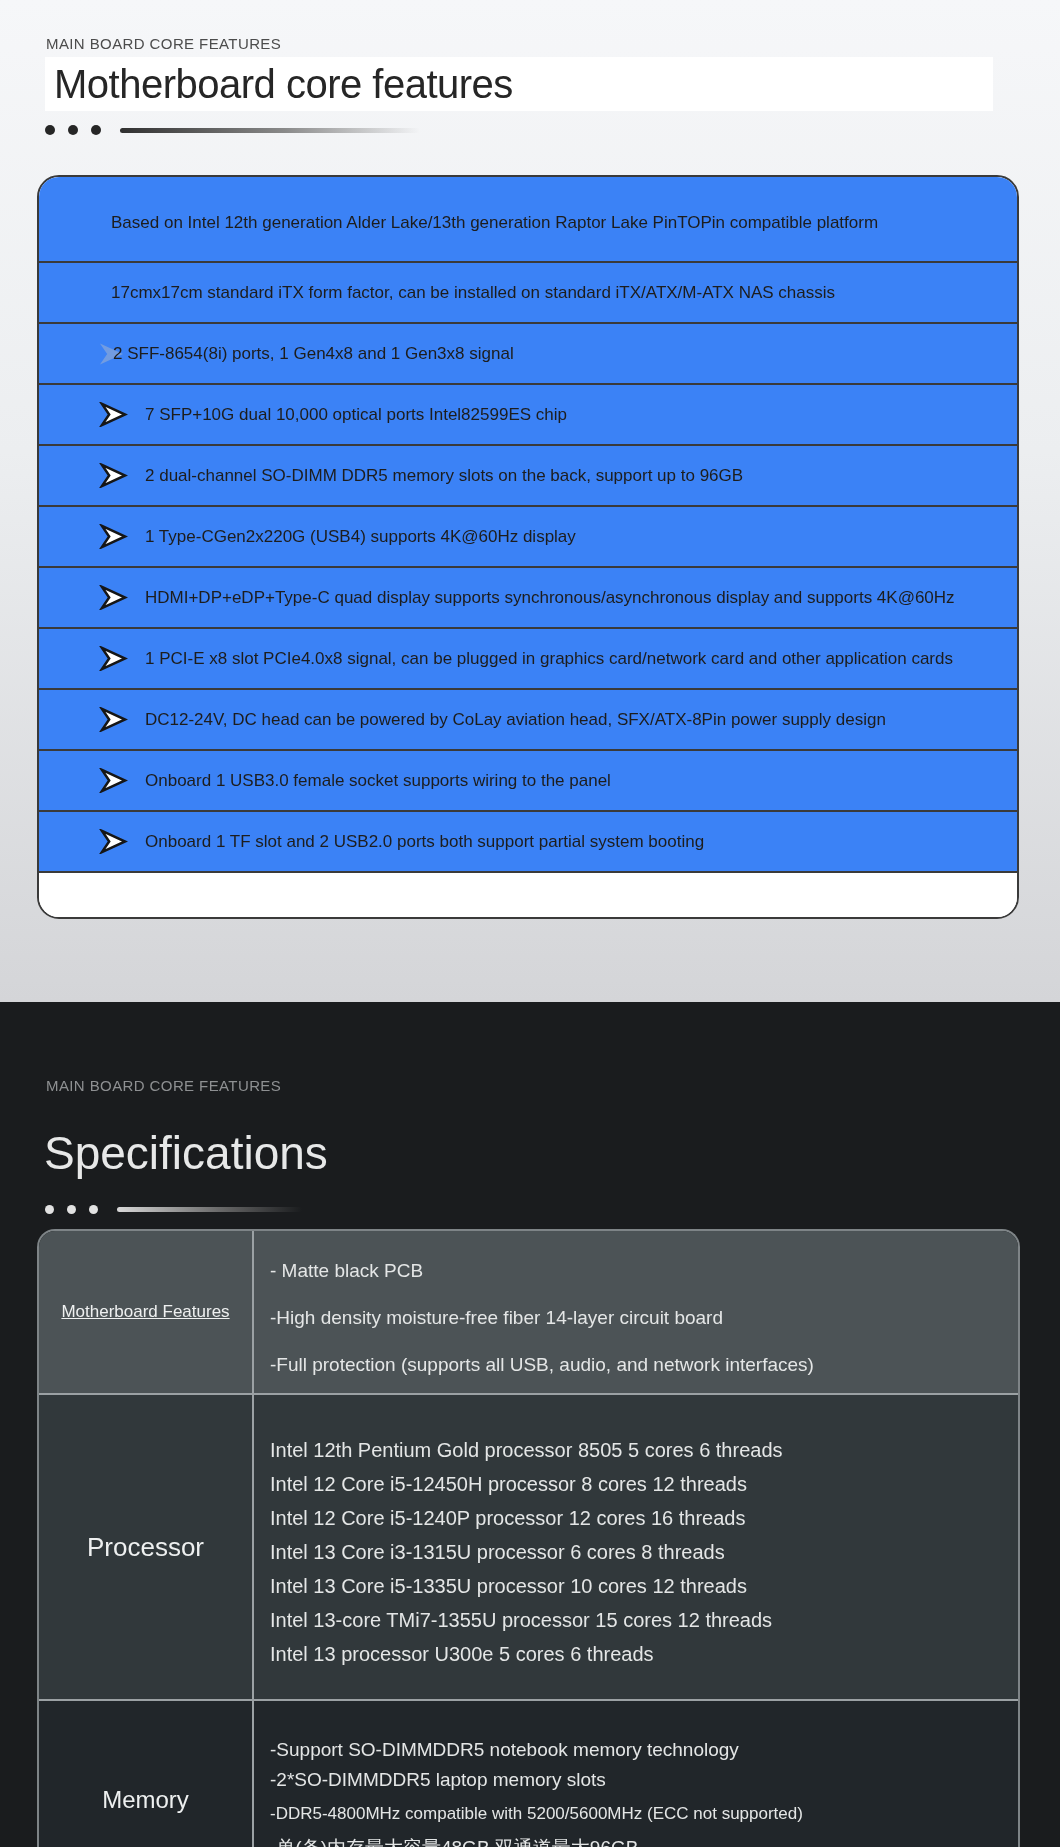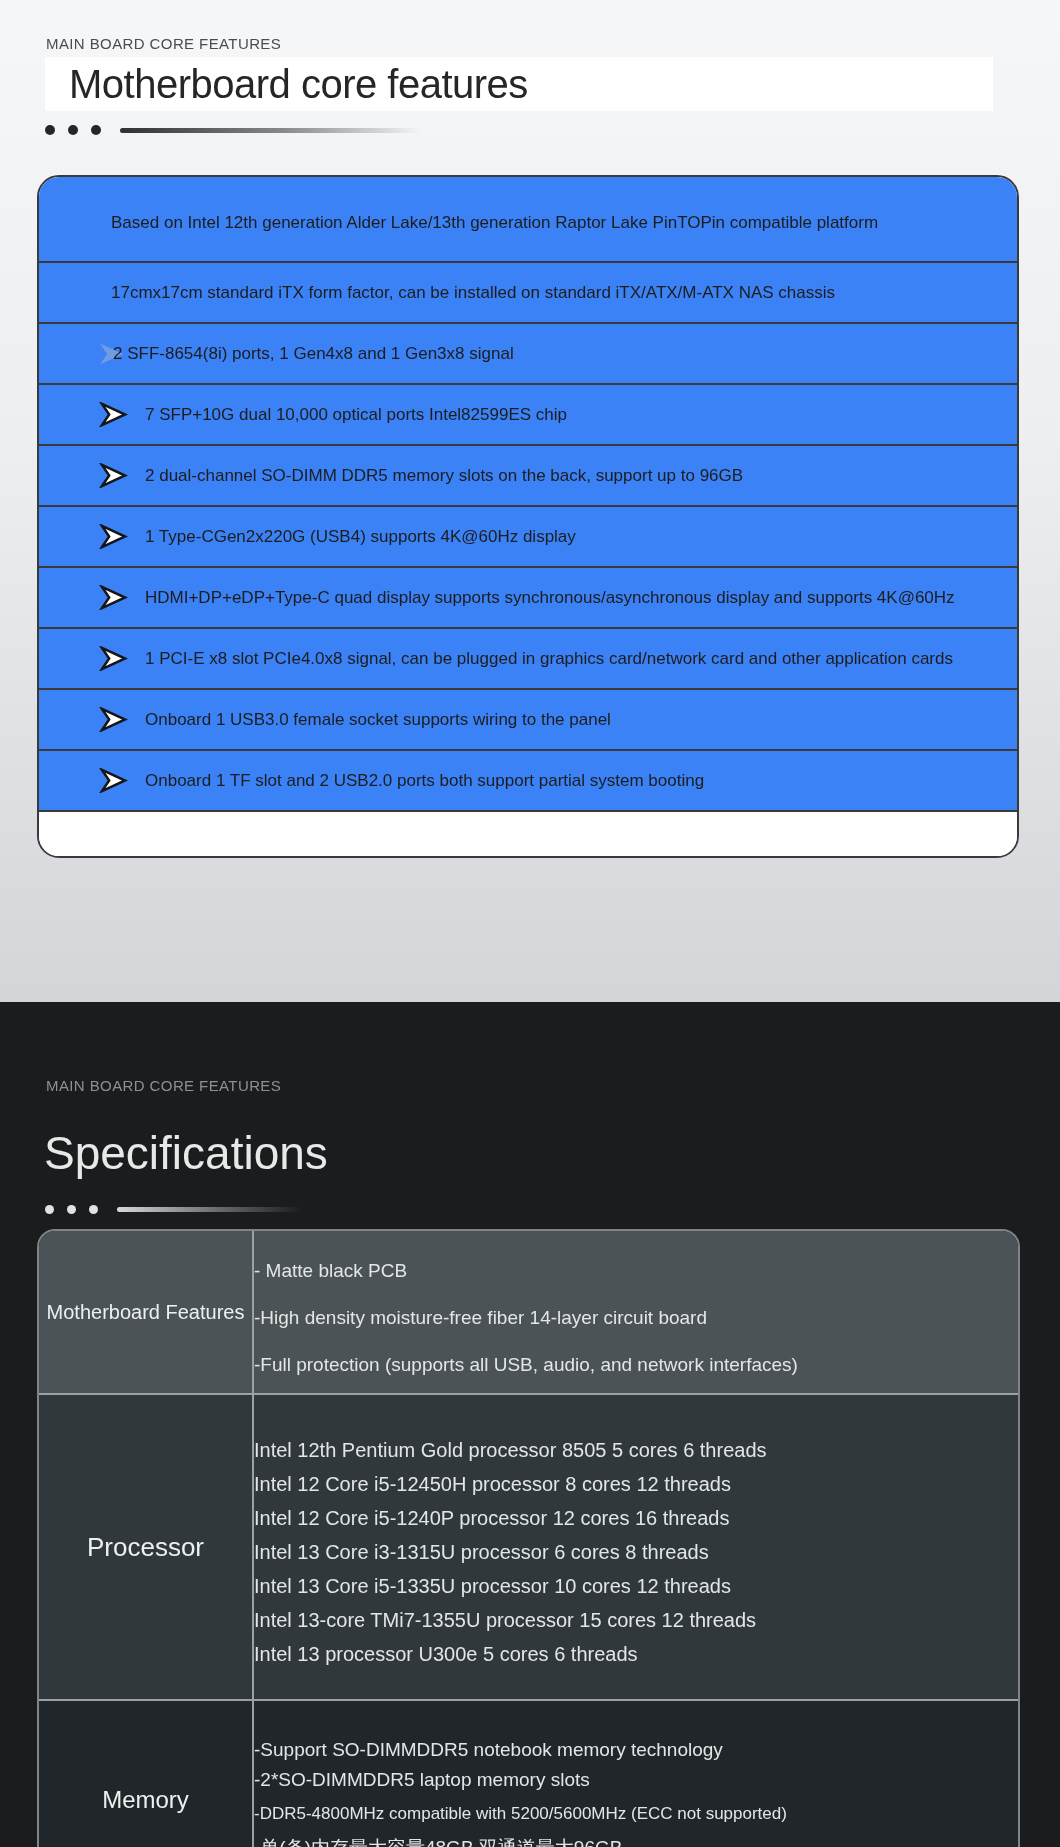--- a/index.html
+++ b/index.html
@@ -22,21 +22,21 @@
   }
   .eyebrow{
     padding:36px 0 0 46px;font-size:15px;letter-spacing:.4px;
     color:var(--eyebrow_light);font-weight:400;line-height:15px;
   }
   .title-band{
     margin:6px 0 0 45px;width:948px;height:54px;background:var(--band);
     display:flex;align-items:center;
   }
   .title-band .big-title{
-    margin:16px;padding-left:8px;font-size:40px;font-weight:500;color:#262626;letter-spacing:-.5px;
+    margin:1px;padding-left:8px;font-size:40px;font-weight:500;color:#262626;letter-spacing:-.5px;
   }
   .ornament{display:flex;align-items:center;margin:14px 0 0 45px;height:10px;}
   .dot{width:10px;height:10px;border-radius:50%;background:#262626;margin-right:13px;}
   .grad-line{
     height:5px;width:300px;border-radius:3px;margin-left:6px;
     background:linear-gradient(90deg,#303030 0%,#8a8a8a 55%,rgba(180,180,180,0) 100%);
   }
   .feature-box{
     margin:40px 0 0 37px;width:982px;background:#fff;
     border:2px solid var(--box_border);border-radius:22px;overflow:hidden;
@@ -69,23 +69,23 @@
     border:2px solid var(--table_border);border-bottom:none;
     border-radius:18px 18px 0 0;overflow:hidden;
   }
   .spec-row{display:grid;grid-template-columns:215px 1fr;}
   .spec-row + .spec-row{border-top:2px solid var(--table_divider);}
   .spec-label{
     border-right:2px solid var(--table_divider);
     display:flex;align-items:center;justify-content:center;text-align:center;
     color:#eef0f0;padding:0 6px;
   }
-  .spec-content{padding-left:0;color:var(--text_light);}
+  .spec-content{padding-left:16px;color:var(--text_light);}
   .spec-row.r0{height:162px;background:var(--row1_bg);}
-  .spec-row.r0 .spec-label{font-size:20px;}
+  .spec-row.r0 .spec-label{font-size:17px;text-decoration:underline;}
   .spec-row.r0 .spec-content{padding-top:16px;}
   .spec-row.r0 .ln{font-size:19px;line-height:47px;}
   .spec-row.r1{height:306px;background:var(--row2_bg);}
   .spec-row.r1 .spec-label{font-size:26px;}
   .spec-row.r1 .spec-content{padding-top:38px;}
   .spec-row.r1 .ln{font-size:20px;line-height:34px;}
   .spec-row.r2{height:200px;background:var(--row3_bg);}
   .spec-row.r2 .spec-label{font-size:24px;}
   .spec-row.r2 .spec-content{padding-top:34px;}
   .spec-row.r2 .ln{font-size:19px;line-height:30px;}
@@ -159,20 +159,28 @@
           </svg>
         </span>
         <span class="txt">1 PCI-E x8 slot PCIe4.0x8 signal, can be plugged in graphics card/network card and other application cards</span>
       </div>
       <div class="feature-row">
         <span class="arrow-wrap">
           <svg viewBox="0 0 30 26" width="29" height="25">
             <path d="M3 2 L27 13 L3 24 L10.5 13 Z" fill="#ffffff" stroke="#161616" stroke-width="2.6" stroke-linejoin="miter"></path>
           </svg>
         </span>
+        <span class="txt">DC12-24V, DC head can be powered by CoLay aviation head, SFX/ATX-8Pin power supply design</span>
+      </div>
+      <div class="feature-row">
+        <span class="arrow-wrap">
+          <svg viewBox="0 0 30 26" width="29" height="25">
+            <path d="M3 2 L27 13 L3 24 L10.5 13 Z" fill="#ffffff" stroke="#161616" stroke-width="2.6" stroke-linejoin="miter"></path>
+          </svg>
+        </span>
         <span class="txt">Onboard 1 USB3.0 female socket supports wiring to the panel</span>
       </div>
       <div class="feature-row">
         <span class="arrow-wrap">
           <svg viewBox="0 0 30 26" width="29" height="25">
             <path d="M3 2 L27 13 L3 24 L10.5 13 Z" fill="#ffffff" stroke="#161616" stroke-width="2.6" stroke-linejoin="miter"></path>
           </svg>
         </span>
         <span class="txt">Onboard 1 TF slot and 2 USB2.0 ports both support partial system booting</span>
       </div>

